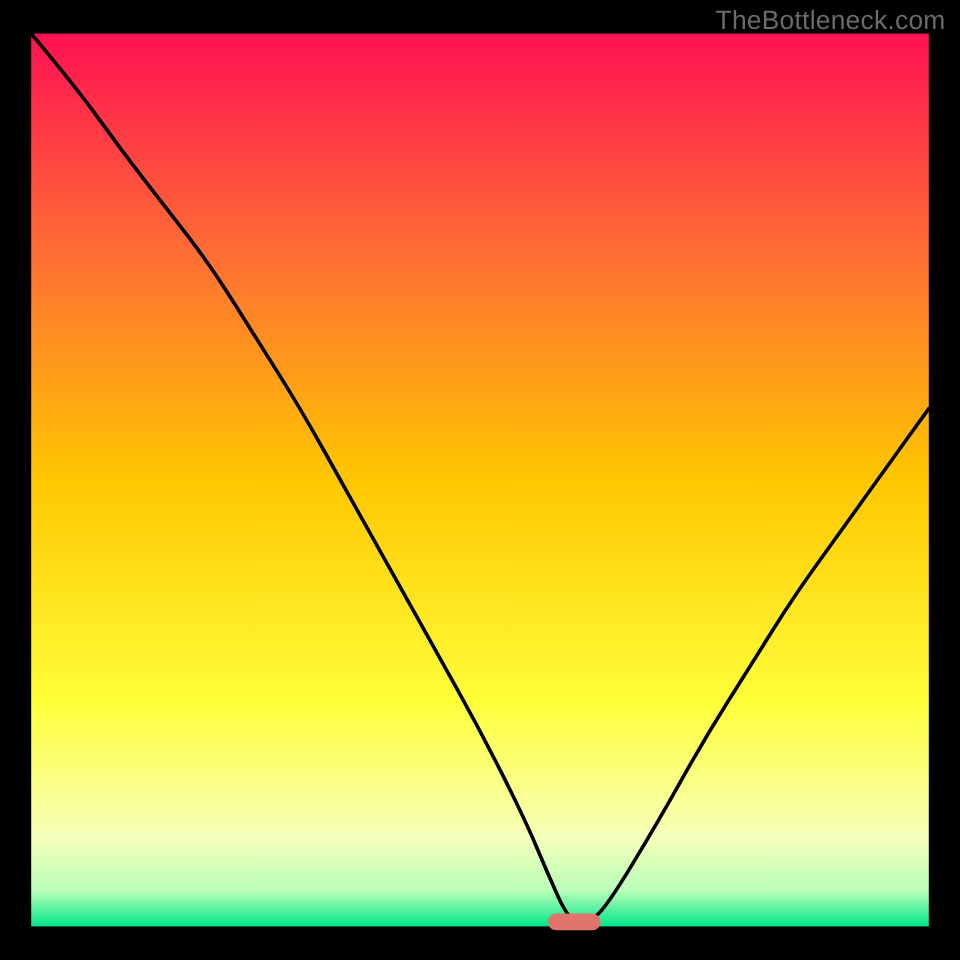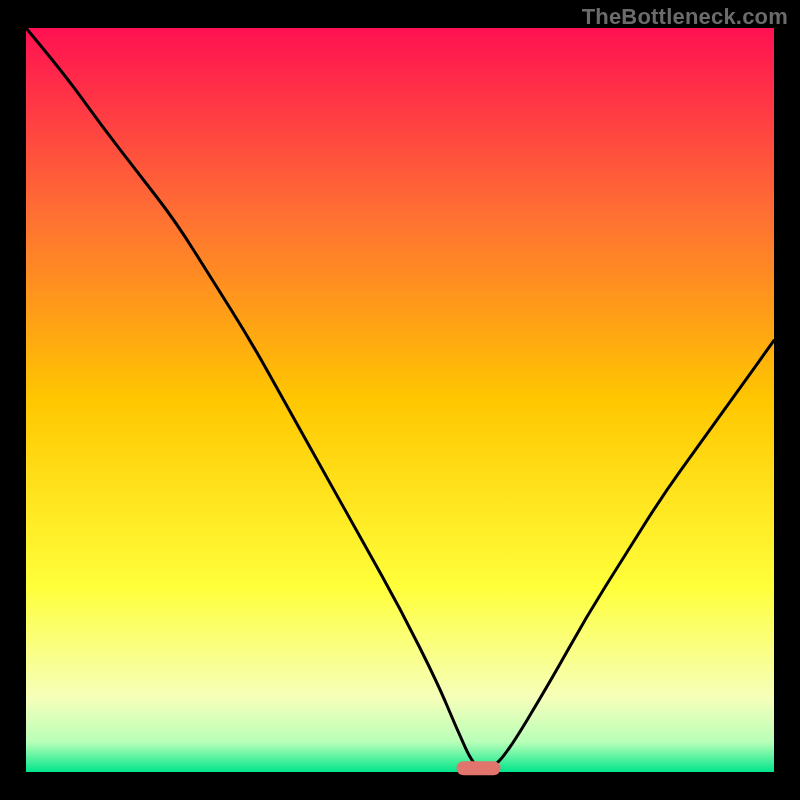--- a/index.html
+++ b/index.html
@@ -16,21 +16,21 @@
     width: 800px;
     height: 800px;
     box-sizing: border-box;
   }
   .watermark {
     position: absolute;
     top: 4px;
     right: 12px;
     color: #6b6b6b;
     font-size: 22px;
-    font-weight: 700;
+    font-weight: 400;
     letter-spacing: 0.2px;
     z-index: 10;
   }
   svg.plot {
     position: absolute;
     top: 0;
     left: 0;
   }
 </style>
 </head>

